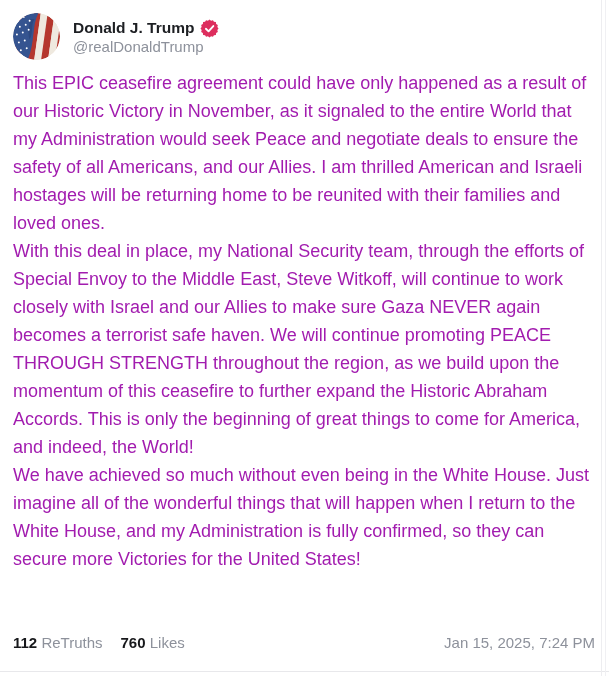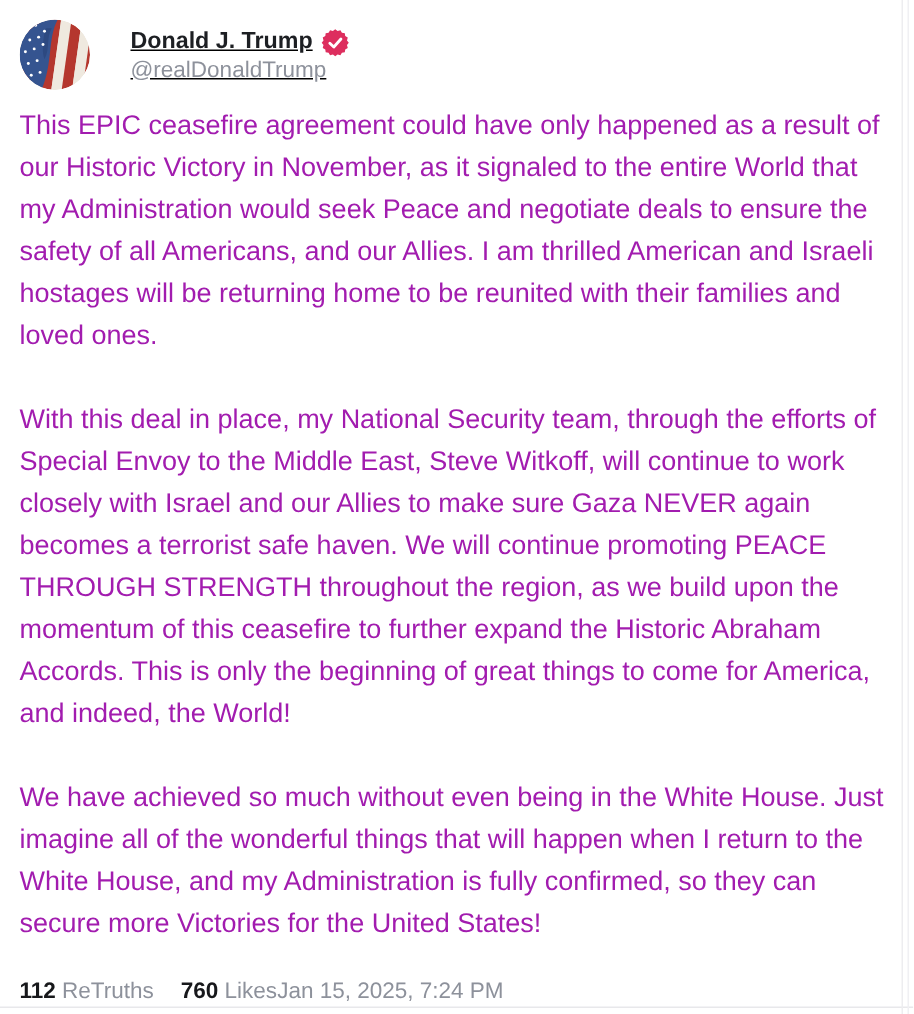--- a/index.html
+++ b/index.html
@@ -12,23 +12,22 @@
     position: relative;
     width: 609px;
     height: 676px;
     background: #ffffff;
     box-sizing: border-box;
     overflow: hidden;
   }
   .header {
     display: flex;
     align-items: center;
-    gap: 27px;
+    gap: 13px;
     padding: 13px 14px 0 13px;
-    text-decoration: underline;
   }
   .avatar {
     width: 47px;
     height: 47px;
     border-radius: 50%;
     overflow: hidden;
     flex: 0 0 auto;
     cursor: pointer;
   }
   .avatar svg { display: block; }
@@ -48,27 +47,28 @@
     cursor: pointer;
   }
   .body {
     margin-top: 9px;
     padding: 0 14px 0 13px;
     font-size: 18px;
     line-height: 28px;
     color: #a21caf;
   }
   .body p { margin: 0; }
-  .body p + p { margin-top: 28px; }
+  .body p + p { }
   .footer {
     position: absolute;
     left: 0;
     right: 0;
-    top: 652px;
+    top: 634px;
     display: flex;
+    justify-content: space-between;
     align-items: baseline;
     padding: 0 14px 0 13px;
     font-size: 15px;
   }
   .stats { display: flex; gap: 18px; }
   .stat { cursor: pointer; white-space: nowrap; }
   .stat .count { font-weight: 700; color: #17181b; }
   .muted { color: #8d919b; }
   .timestamp { cursor: pointer; }
   .bottom-divider {

